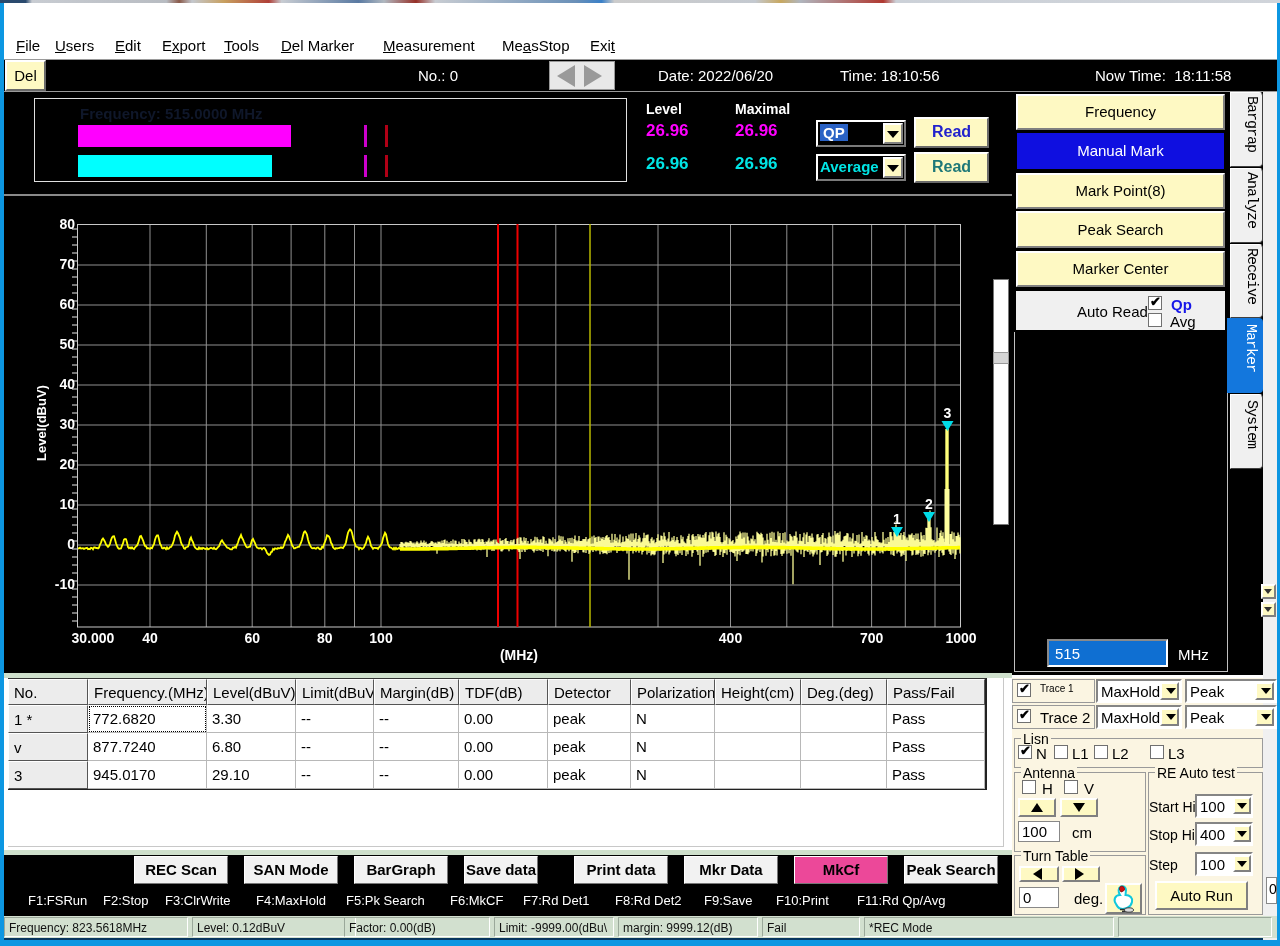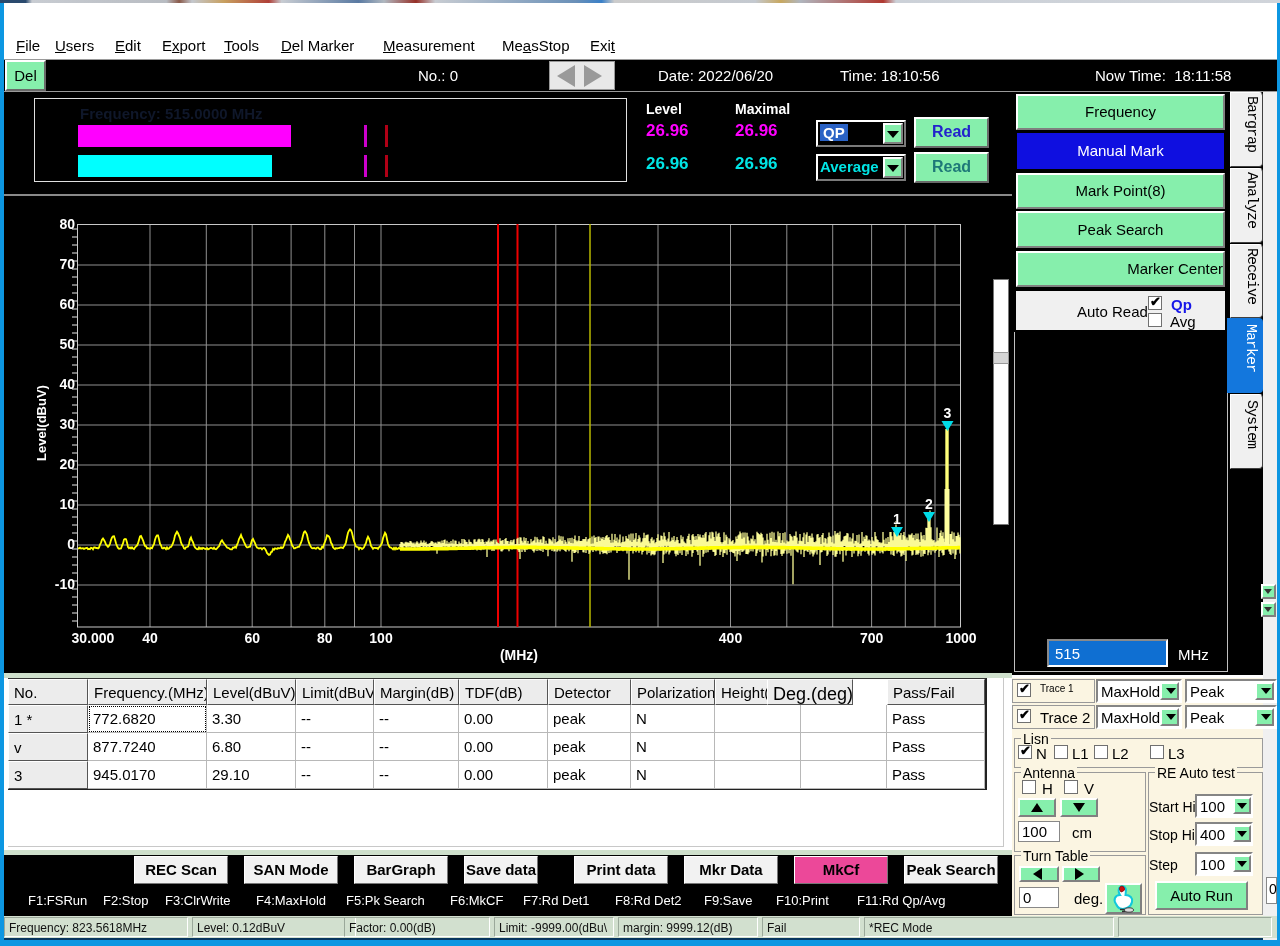--- a/index.html
+++ b/index.html
@@ -1,17 +1,17 @@
 <!DOCTYPE html>
 <html><head><meta charset="utf-8">
 <style>
 *{margin:0;padding:0;box-sizing:border-box}
 body{width:1280px;height:946px;position:relative;overflow:hidden;background:#fff;font-family:"Liberation Sans",sans-serif}
 .abs{position:absolute}
-.btn3d{background:#86efac;border-top:2px solid #fff;border-left:2px solid #fff;border-right:2px solid #808080;border-bottom:2px solid #808080}
+.btn3d{background:#fef9c3;border-top:2px solid #fff;border-left:2px solid #fff;border-right:2px solid #808080;border-bottom:2px solid #808080}
 .cb{width:14px;height:14px;background:#fff;border:1px solid #707070;display:inline-block}
 .cb.ck:after{content:"✔";position:absolute;left:1px;top:-3px;font-size:13px;font-weight:bold;color:#000}
 .grp{border:1px solid #9a9a9a;position:absolute}
 .grp>span{position:absolute;top:-8px;left:6px;background:#fbf5e2;padding:0 2px;font-size:14px}
 .arw{display:inline-block;width:0;height:0}
 </style></head>
 <body>
 
 <div class="abs" style="left:0;top:0;width:1280px;height:3px;background:linear-gradient(90deg,#2a4a6e 0%,#2a4a6e 2%,#c8ccd2 2.5%,#b8bcc2 13%,#8a5a4a 14%,#c4c8ce 15%,#c8a060 17.5%,#b04038 21%,#c8ccd2 22%,#5a7aa2 28%,#b0b8c0 30%,#963028 32.5%,#c8ccd2 34%,#6a90b8 45%,#3a80c8 47%,#cccccc 48%,#c4c9d0 59%,#c8a860 61%,#b0b6be 62.5%,#b03830 69%,#ccd1d8 70%,#d0d4da 100%)"></div>
 
@@ -190,21 +190,21 @@
   </svg>
 
 <div class="abs" style="left:993px;top:279px;width:16px;height:246px;background:#fff;border:1px solid #777"></div>
 <div class="abs" style="left:993px;top:352px;width:16px;height:12px;background:#d6d6d6;border:1px solid #999"></div>
 
 <div class="abs" style="left:1012px;top:92px;width:218px;height:583px;background:#000"></div>
 <div class="abs btn3d" style="left:1016px;top:94px;width:209px;height:36px;text-align:center;line-height:32px;font-size:15px">Frequency</div>
 <div class="abs" style="left:1016px;top:132px;width:209px;height:38px;background:#0f0fe0;border:1px solid #000;color:#fff;text-align:center;line-height:36px;font-size:15px">Manual Mark</div>
 <div class="abs btn3d" style="left:1016px;top:173px;width:209px;height:36px;text-align:center;line-height:32px;font-size:15px">Mark Point(8)</div>
 <div class="abs btn3d" style="left:1016px;top:211px;width:209px;height:37px;text-align:center;line-height:33px;font-size:15px">Peak Search</div>
-<div class="abs btn3d" style="left:1016px;top:251px;width:209px;height:36px;text-align:right;line-height:32px;font-size:15px">Marker Center</div>
+<div class="abs btn3d" style="left:1016px;top:251px;width:209px;height:36px;text-align:center;line-height:32px;font-size:15px">Marker Center</div>
 <div class="abs" style="left:1016px;top:291px;width:209px;height:39px;background:#f0f0f0"></div>
 <div class="abs" style="left:1077px;top:303px;font-size:15px;color:#000">Auto Read</div>
 <span class="cb ck abs" style="left:1148px;top:296px"></span>
 <div class="abs" style="left:1171px;top:296px;font-size:15px;font-weight:bold;color:#1616e8">Qp</div>
 <span class="cb abs" style="left:1148px;top:313px"></span>
 <div class="abs" style="left:1170px;top:313px;font-size:15px;color:#000">Avg</div>
 
 <div class="abs" style="left:1014px;top:332px;width:214px;height:340px;border:1px solid #c0c0c0;border-top:none;background:#000"></div>
 <div class="abs" style="left:1047px;top:639px;width:121px;height:28px;background:#0f6fd2;border:2px solid;border-color:#8a8a8a #fff #fff #8a8a8a;color:#fff;font-size:15px;padding:4px 0 0 6px">515</div>
 <div class="abs" style="left:1178px;top:646px;font-size:15px;color:#fff">MHz</div>
@@ -234,21 +234,21 @@
 <div class="abs" style="left:8px;top:678px;width:979px;height:112px;border:1px solid #333;border-right:2px solid #222;border-bottom:2px solid #222;background:#fff"></div>
 <div class="abs" style="left:8px;top:679px;width:80px;height:26px;background:#ececec;border:1px solid;border-color:#fff #555 #555 #fff;box-shadow:0 1px 0 #000;font-size:15px;color:#000;padding:4px 0 0 5px;white-space:nowrap;overflow:hidden">No.</div>
 <div class="abs" style="left:88px;top:679px;width:119px;height:26px;background:#ececec;border:1px solid;border-color:#fff #555 #555 #fff;box-shadow:0 1px 0 #000;font-size:15px;color:#000;padding:4px 0 0 5px;white-space:nowrap;overflow:hidden">Frequency.(MHz)</div>
 <div class="abs" style="left:207px;top:679px;width:89px;height:26px;background:#ececec;border:1px solid;border-color:#fff #555 #555 #fff;box-shadow:0 1px 0 #000;font-size:15px;color:#000;padding:4px 0 0 5px;white-space:nowrap;overflow:hidden">Level(dBuV)</div>
 <div class="abs" style="left:296px;top:679px;width:78px;height:26px;background:#ececec;border:1px solid;border-color:#fff #555 #555 #fff;box-shadow:0 1px 0 #000;font-size:15px;color:#000;padding:4px 0 0 5px;white-space:nowrap;overflow:hidden">Limit(dBuV)</div>
 <div class="abs" style="left:374px;top:679px;width:85px;height:26px;background:#ececec;border:1px solid;border-color:#fff #555 #555 #fff;box-shadow:0 1px 0 #000;font-size:15px;color:#000;padding:4px 0 0 5px;white-space:nowrap;overflow:hidden">Margin(dB)</div>
 <div class="abs" style="left:459px;top:679px;width:89px;height:26px;background:#ececec;border:1px solid;border-color:#fff #555 #555 #fff;box-shadow:0 1px 0 #000;font-size:15px;color:#000;padding:4px 0 0 5px;white-space:nowrap;overflow:hidden">TDF(dB)</div>
 <div class="abs" style="left:548px;top:679px;width:83px;height:26px;background:#ececec;border:1px solid;border-color:#fff #555 #555 #fff;box-shadow:0 1px 0 #000;font-size:15px;color:#000;padding:4px 0 8px 5px;white-space:nowrap;overflow:hidden">Detector</div>
 <div class="abs" style="left:631px;top:679px;width:84px;height:26px;background:#ececec;border:1px solid;border-color:#fff #555 #555 #fff;box-shadow:0 1px 0 #000;font-size:15px;color:#000;padding:4px 0 0 5px;white-space:nowrap;overflow:hidden">Polarization</div>
 <div class="abs" style="left:715px;top:679px;width:86px;height:26px;background:#ececec;border:1px solid;border-color:#fff #555 #555 #fff;box-shadow:0 1px 0 #000;font-size:15px;color:#000;padding:4px 0 0 5px;white-space:nowrap;overflow:hidden">Height(cm)</div>
-<div class="abs" style="left:767px;top:679px;width:86px;height:26px;background:#ececec;border:1px solid;border-color:#fff #555 #555 #fff;box-shadow:0 1px 0 #000;font-size:18px;color:#000;padding:4px 0 0 5px;white-space:nowrap;overflow:hidden">Deg.(deg)</div>
+<div class="abs" style="left:801px;top:679px;width:86px;height:26px;background:#ececec;border:1px solid;border-color:#fff #555 #555 #fff;box-shadow:0 1px 0 #000;font-size:15px;color:#000;padding:4px 0 0 5px;white-space:nowrap;overflow:hidden">Deg.(deg)</div>
 <div class="abs" style="left:887px;top:679px;width:98px;height:26px;background:#ececec;border:1px solid;border-color:#fff #555 #555 #fff;box-shadow:0 1px 0 #000;font-size:15px;color:#000;padding:4px 0 0 5px;white-space:nowrap;overflow:hidden">Pass/Fail</div>
 <div class="abs" style="left:8px;top:705px;width:80px;height:28px;background:#ececec;border:1px solid;border-color:#fff #555 #555 #fff;font-size:15px;color:#000;padding:5px 0 0 5px">1 *</div>
 <div class="abs" style="left:88px;top:705px;width:119px;height:28px;background:#fff;border-right:1px solid #b8b8b8;border-bottom:1px solid #b8b8b8;outline:1px dotted #000;outline-offset:-2px;font-size:15px;color:#000;padding:5px 0 0 5px">772.6820</div>
 <div class="abs" style="left:207px;top:705px;width:89px;height:28px;background:#fff;border-right:1px solid #b8b8b8;border-bottom:1px solid #b8b8b8;font-size:15px;color:#000;padding:5px 0 0 5px">3.30</div>
 <div class="abs" style="left:296px;top:705px;width:78px;height:28px;background:#fff;border-right:1px solid #b8b8b8;border-bottom:1px solid #b8b8b8;font-size:15px;color:#000;padding:5px 0 0 5px">--</div>
 <div class="abs" style="left:374px;top:705px;width:85px;height:28px;background:#fff;border-right:1px solid #b8b8b8;border-bottom:1px solid #b8b8b8;font-size:15px;color:#000;padding:5px 0 0 5px">--</div>
 <div class="abs" style="left:459px;top:705px;width:89px;height:28px;background:#fff;border-right:1px solid #b8b8b8;border-bottom:1px solid #b8b8b8;font-size:15px;color:#000;padding:5px 0 0 5px">0.00</div>
 <div class="abs" style="left:548px;top:705px;width:83px;height:28px;background:#fff;border-right:1px solid #b8b8b8;border-bottom:1px solid #b8b8b8;font-size:15px;color:#000;padding:5px 0 0 5px">peak</div>
 <div class="abs" style="left:631px;top:705px;width:84px;height:28px;background:#fff;border-right:1px solid #b8b8b8;border-bottom:1px solid #b8b8b8;font-size:15px;color:#000;padding:5px 0 0 5px">N</div>
 <div class="abs" style="left:715px;top:705px;width:86px;height:28px;background:#fff;border-right:1px solid #b8b8b8;border-bottom:1px solid #b8b8b8;font-size:15px;color:#000;padding:5px 0 0 5px"></div>

